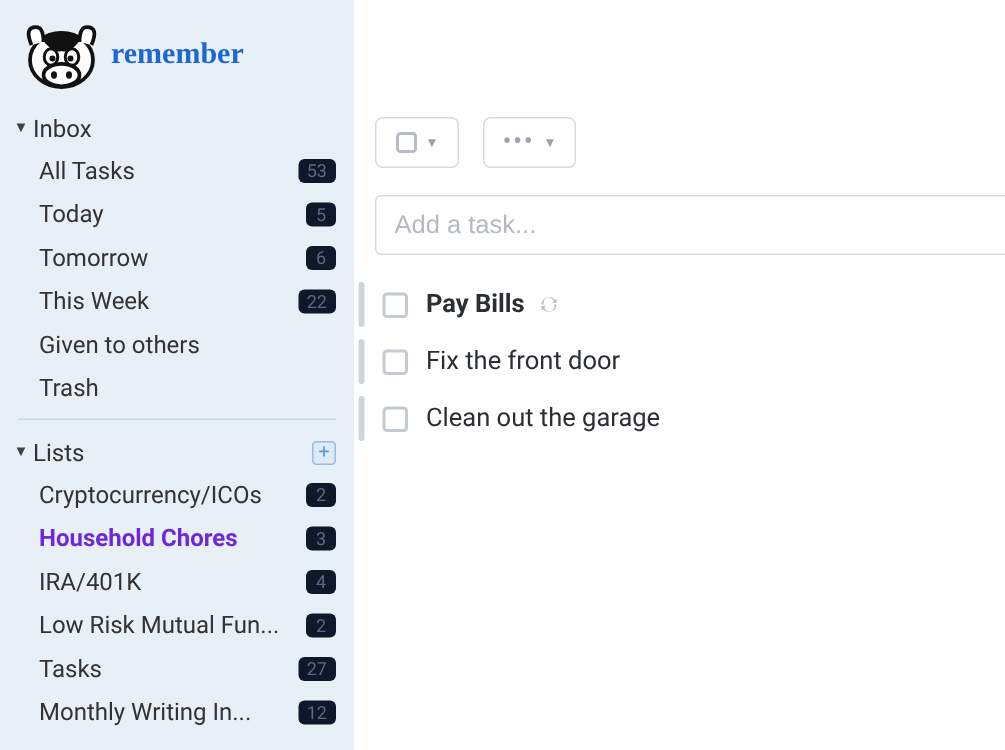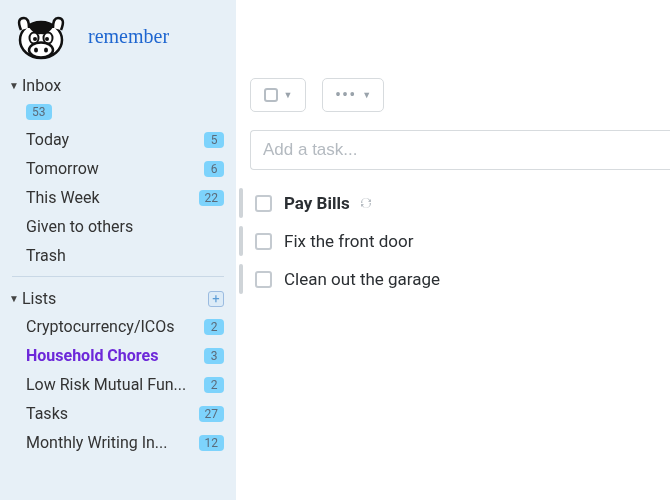--- a/index.html
+++ b/index.html
@@ -24,22 +24,22 @@
     display: flex;
     align-items: center;
     padding: 0 10px 6px 14px;
   }
   .logo-row svg { flex: 0 0 auto; }
   .logo-text {
     font-family: "Comic Sans MS", "Segoe Script", cursive;
     color: #1e66d0;
     font-size: 20px;
     line-height: 0.95;
-    margin-left: 20px;
-    font-weight: 400;
+    margin-left: 6px;
+    font-weight: 700;
   }
   .logo-text small { font-size: 10px; color: #7aa8de; margin-left:2px;}
   .section-header {
     display: flex;
     align-items: center;
     padding: 6px 12px 4px 8px;
     font-size: 16px;
     color: #333;
   }
   .section-header .arrow {
@@ -70,21 +70,21 @@
     flex: 1;
     white-space: nowrap;
     overflow: hidden;
     text-overflow: ellipsis;
   }
   .nav-item.selected .label {
     color: #6d28d9;
     font-weight: 700;
   }
   .badge {
-    background: #7dd3fc;
+    background: #0f172a;
     color: #5b6b7a;
     font-size: 12px;
     border-radius: 4px;
     min-width: 20px;
     padding: 1px 6px;
     text-align: center;
   }
   .divider {
     border: none;
     border-top: 1px solid #c9d8e6;
@@ -211,20 +211,21 @@
     <div class="logo-text">
       <div>remember</div>
     </div>
   </div>
 
   <div class="section-header">
     <span class="arrow">▼</span>
     <span>Inbox</span>
   </div>
   <div class="nav-item">
+    <span class="label">All Tasks</span>
     <span class="badge">53</span>
   </div>
   <div class="nav-item">
     <span class="label">Today</span>
     <span class="badge">5</span>
   </div>
   <div class="nav-item">
     <span class="label">Tomorrow</span>
     <span class="badge">6</span>
   </div>
@@ -247,20 +248,24 @@
     <span class="spacer"></span>
     <span class="add-list">+</span>
   </div>
   <div class="nav-item">
     <span class="label">Cryptocurrency/ICOs</span>
     <span class="badge">2</span>
   </div>
   <div class="nav-item selected">
     <span class="label">Household Chores</span>
     <span class="badge">3</span>
+  </div>
+  <div class="nav-item">
+    <span class="label">IRA/401K</span>
+    <span class="badge">4</span>
   </div>
   <div class="nav-item">
     <span class="label">Low Risk Mutual Fun...</span>
     <span class="badge">2</span>
   </div>
   <div class="nav-item">
     <span class="label">Tasks</span>
     <span class="badge">27</span>
   </div>
   <div class="nav-item">

